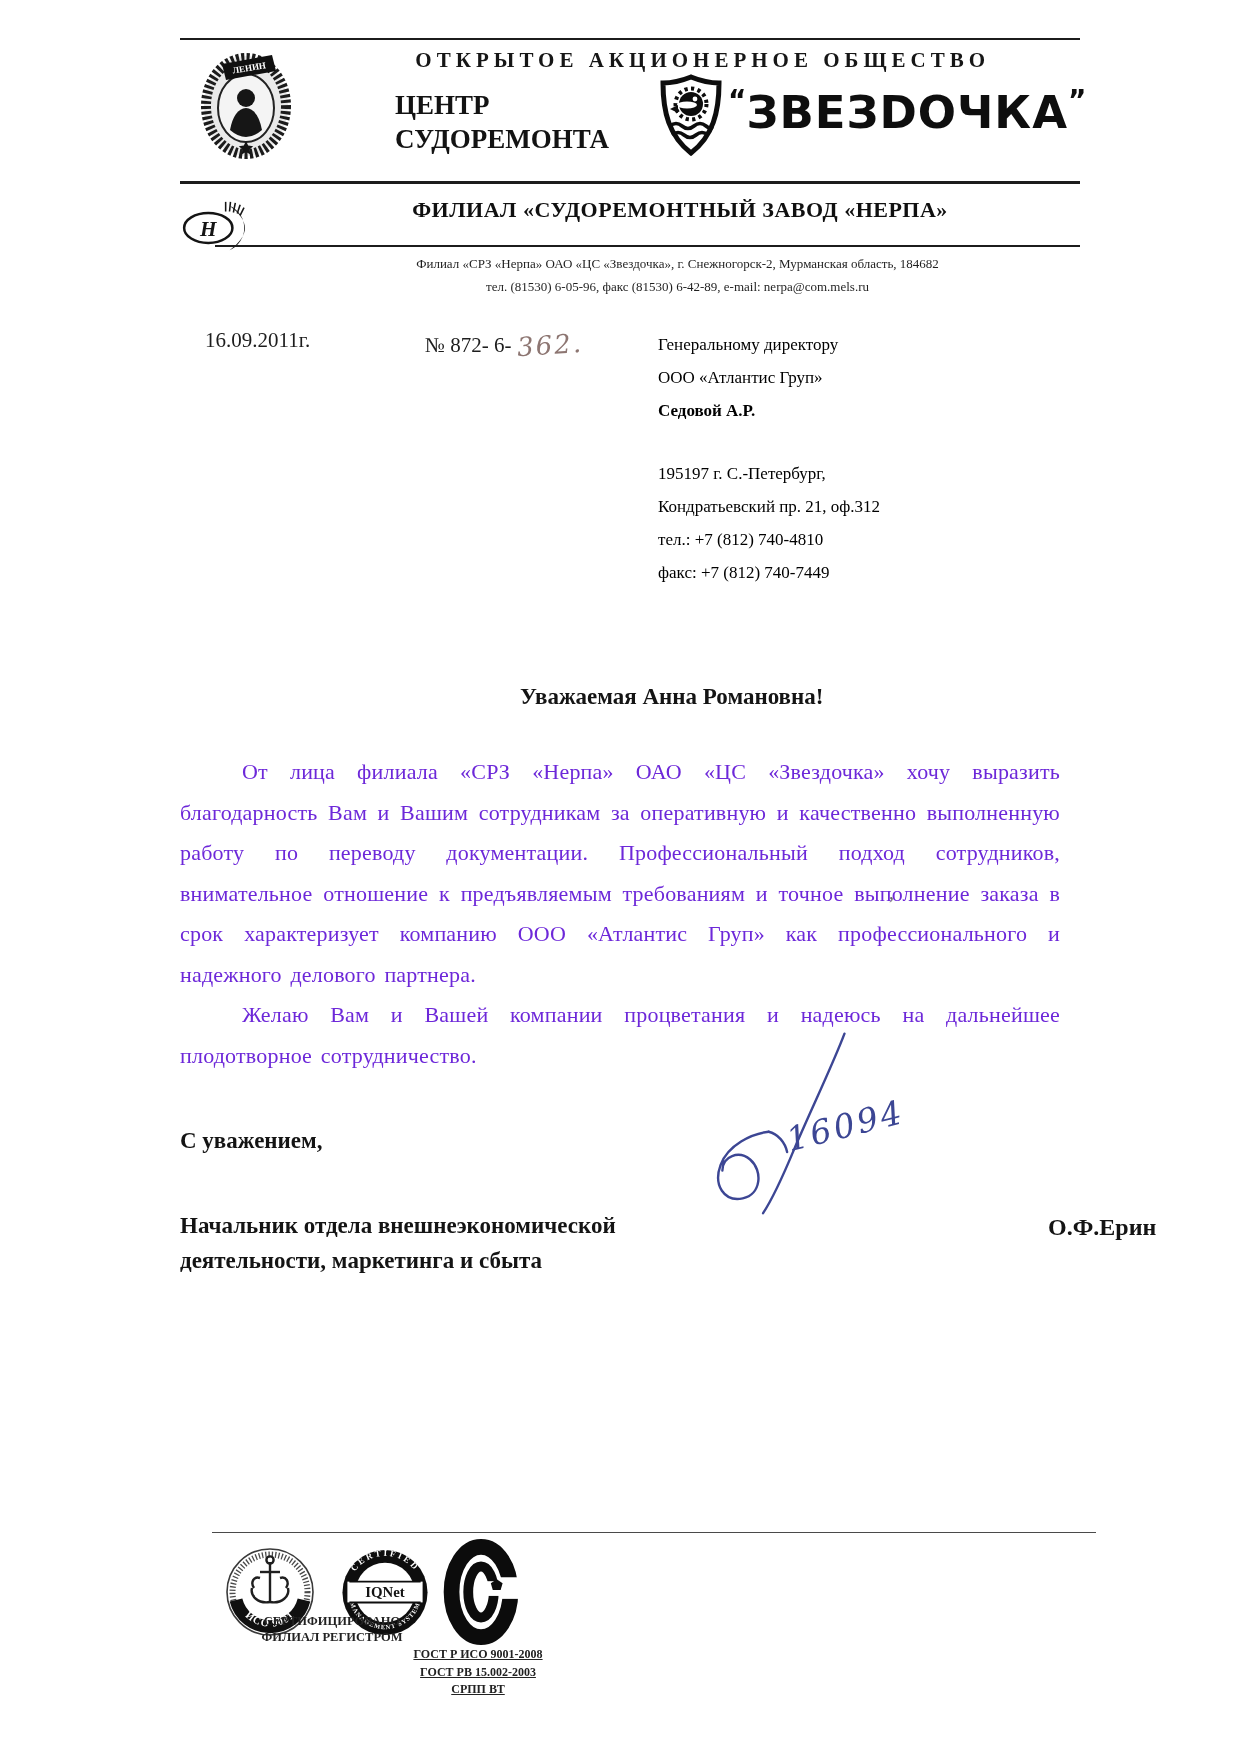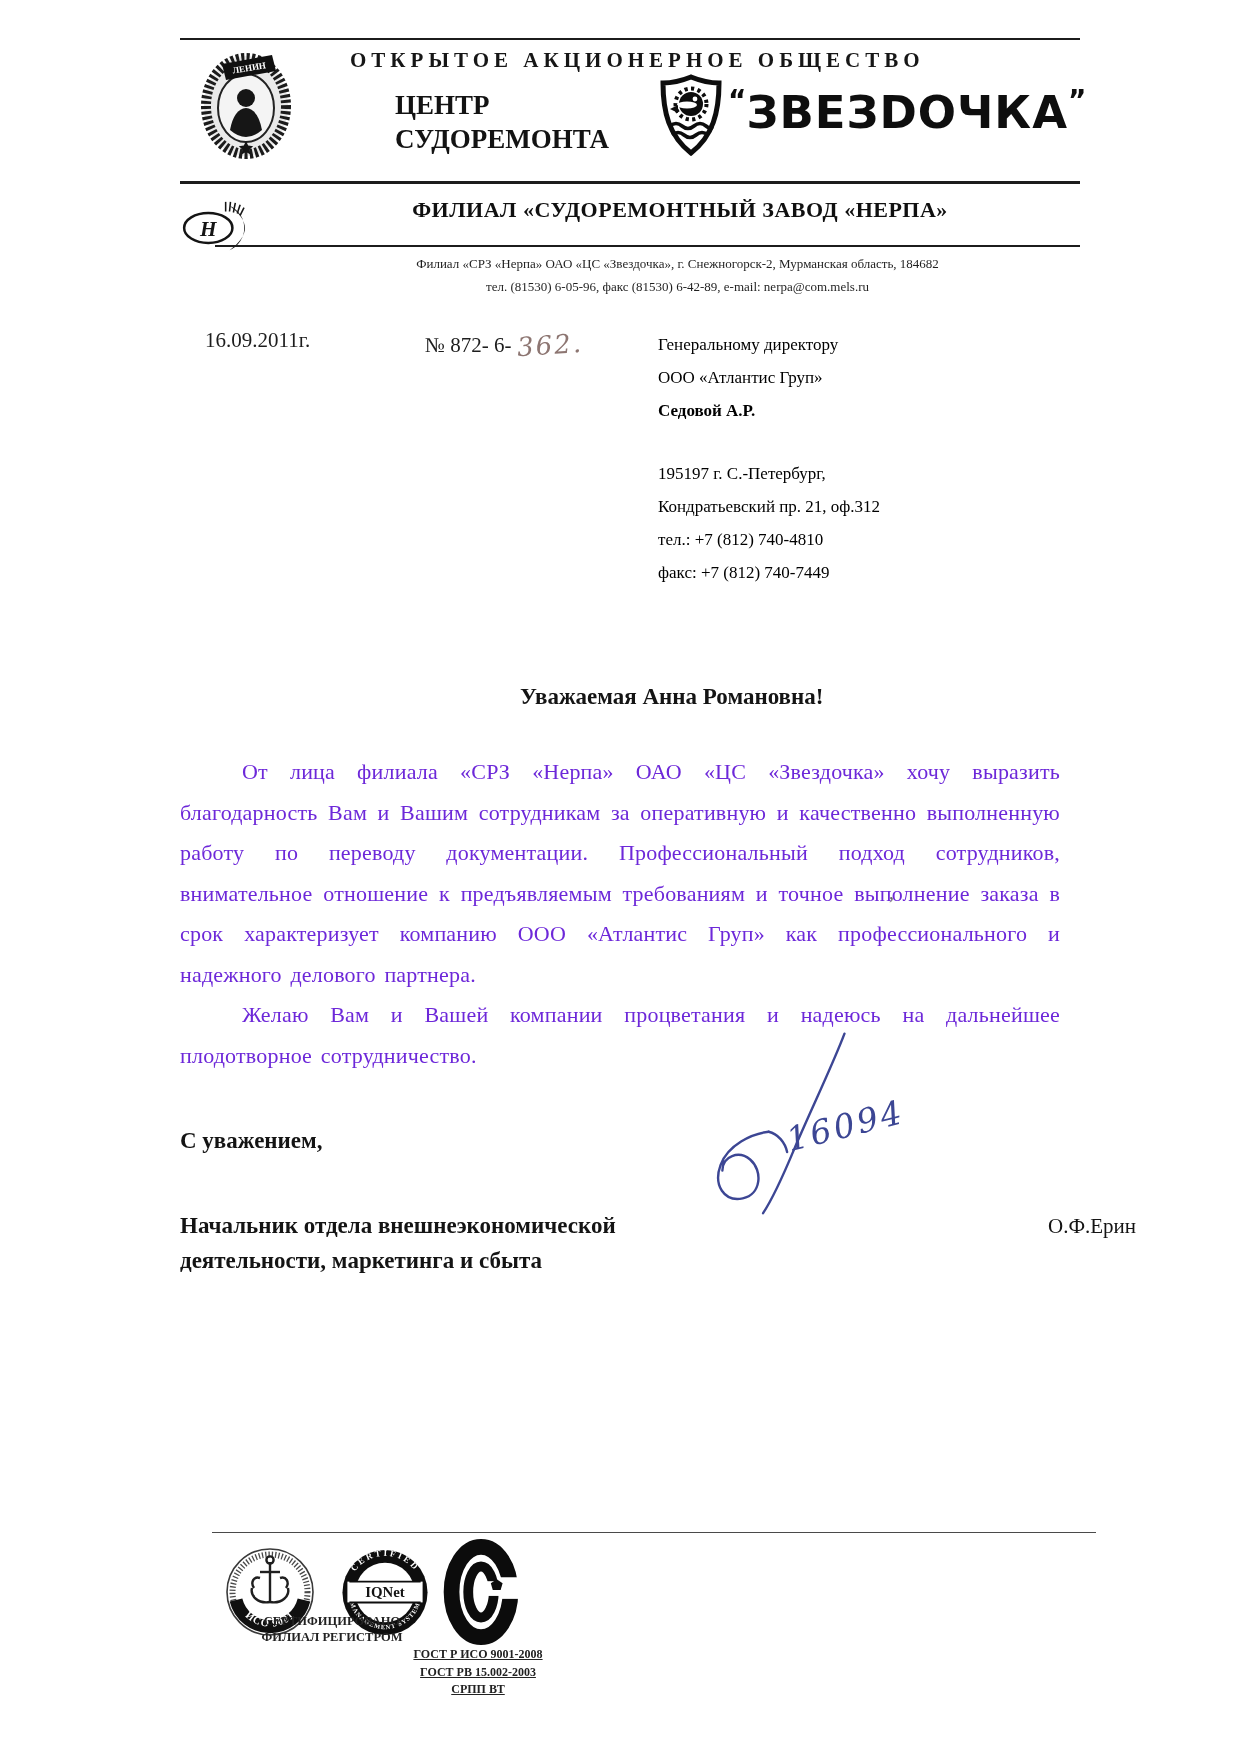--- a/index.html
+++ b/index.html
@@ -6,21 +6,21 @@
   .page{
     position:relative;width:1242px;height:1755px;margin:0 auto;
     background:#ffffff;overflow:hidden;
     font-family:"Liberation Serif","DejaVu Serif",serif;color:#1a1a1a;
   }
   .abs{position:absolute;}
   .rule{background:#1c1c1c;}
   .rule-thin{background:#4a4a4a;}
 
   .company-type{
-    top:48px;left:350px;width:640px;text-align:left;
+    top:48px;left:350px;width:640px;text-align:right;
     font-size:21px;font-weight:bold;letter-spacing:5px;color:#161616;
   }
   .center-name{
     top:88px;left:395px;width:250px;
     font-size:27px;font-weight:bold;line-height:34px;color:#131313;
   }
   .brand{
     top:84px;left:728px;white-space:nowrap;
     font-family:"DejaVu Sans","Liberation Sans",sans-serif;
     font-size:45px;font-weight:bold;letter-spacing:1px;color:#0e0e0e;
@@ -48,21 +48,21 @@
   .salutation{top:684px;left:520px;font-size:23px;font-weight:bold;white-space:nowrap;color:#141414;}
   .body-text{
     top:752px;left:180px;width:880px;
     font-size:22px;line-height:40.5px;text-align:justify;color:#6d28d9;
     word-spacing:3px;letter-spacing:.2px;
   }
   .body-text p{margin:0;text-indent:62px;}
   .artifact{top:893px;left:888px;font-size:20px;color:#666;}
   .closing{top:1128px;left:180px;font-size:23px;font-weight:bold;color:#141414;}
   .signer-title{top:1208px;left:180px;font-size:23px;font-weight:bold;line-height:35px;color:#141414;}
-  .signer-name{top:1214px;left:1048px;font-size:21px;font-weight:normal;white-space:nowrap;color:#141414;}
+  .signer-name{top:1214px;left:1048px;font-size:24px;font-weight:bold;white-space:nowrap;color:#141414;}
   .hand-number{
     top:1120px;left:792px;transform:rotate(-14deg);transform-origin:left bottom;
     font-family:"DejaVu Serif",serif;font-style:italic;
     font-size:33px;letter-spacing:3px;color:#3c4694;white-space:nowrap;
   }
   .cap-left{
     top:1613px;left:242px;width:180px;text-align:center;
     font-size:12.5px;font-weight:bold;line-height:16px;color:#222;
   }
   .cap-right{

